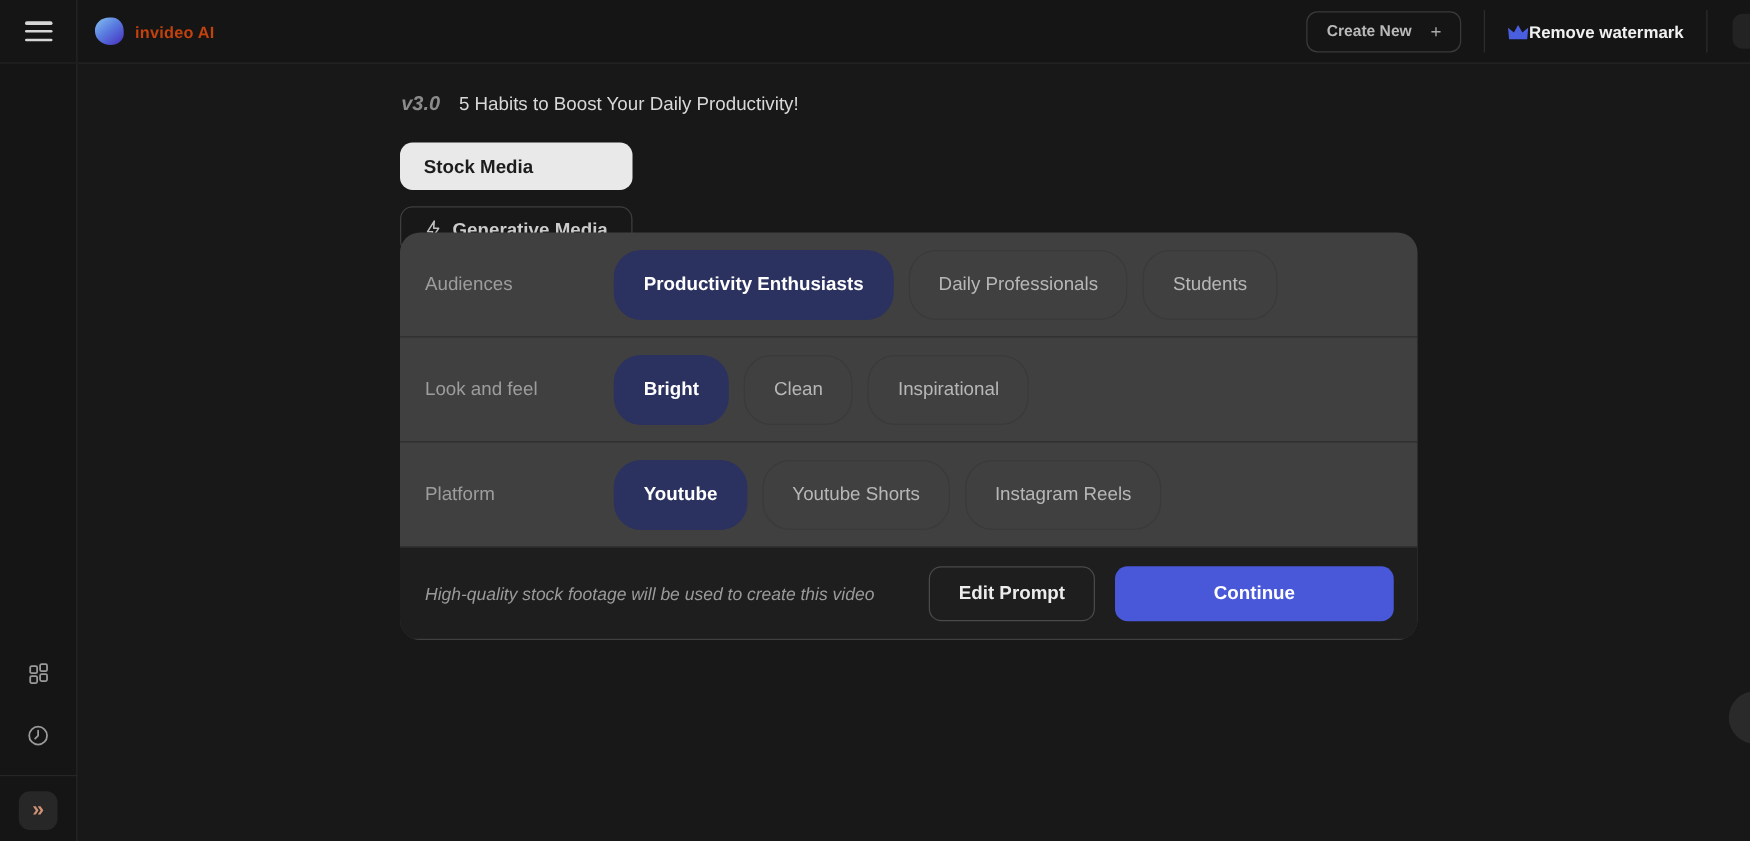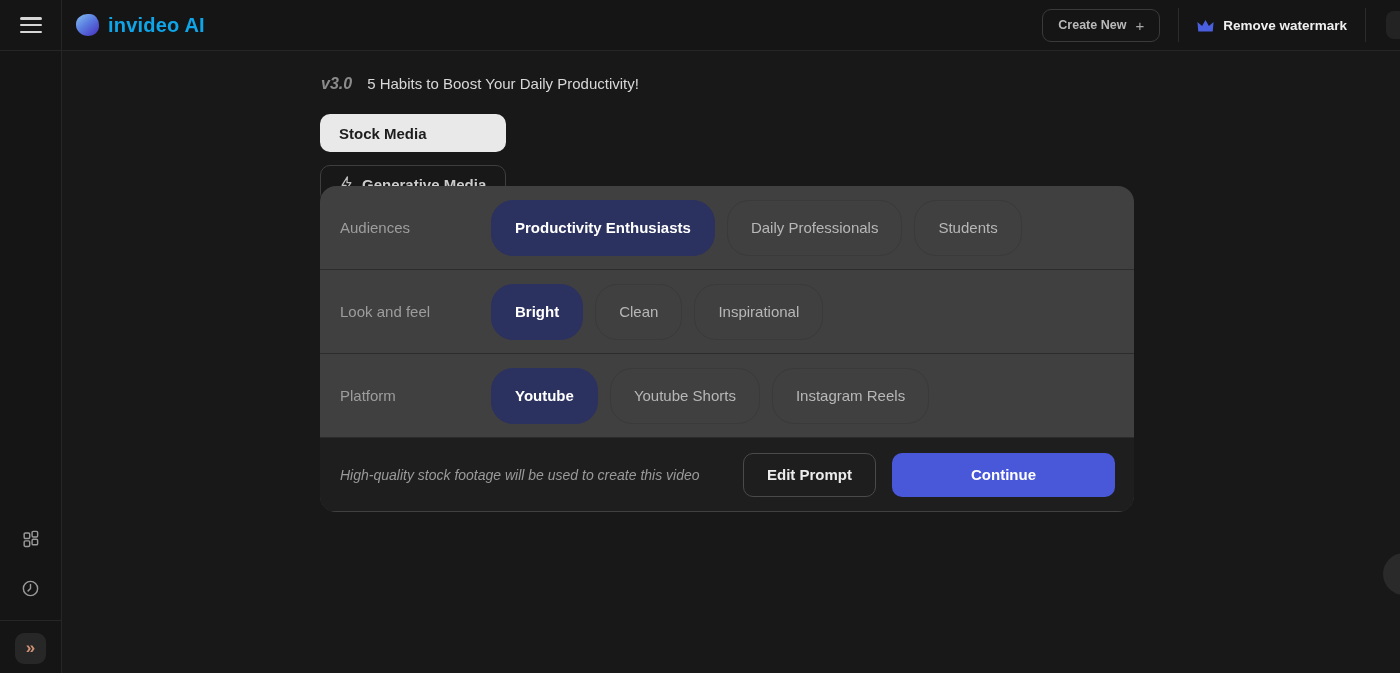--- a/index.html
+++ b/index.html
@@ -25,33 +25,33 @@
   }
   .hamburger { width: 22px; height: 16px; display: flex; flex-direction: column; justify-content: space-between; }
   .hamburger span { display: block; height: 2.5px; background: #d6d6d6; border-radius: 2px; }
 
   .brand { display: flex; align-items: center; gap: 9px; margin-left: 14px; }
   .brand-logo {
     width: 23px; height: 22px;
     background: linear-gradient(140deg, #7fb6ee 8%, #5a7de0 45%, #4b43c8 85%);
     border-radius: 55% 45% 50% 60% / 50% 55% 45% 55%;
   }
-  .brand-name { font-size: 20px; font-weight: bold; color: #0ea5e9; letter-spacing: .2px; }
+  .brand-name { font-size: 13px; font-weight: bold; color: #c2410c; letter-spacing: .2px; }
 
   .topbar-right { margin-left: auto; display: flex; align-items: center; height: 100%; }
   .create-new-btn {
-    display: flex; align-items: center; gap: 9px;
+    display: flex; align-items: center; gap: 15px;
     border: 1px solid #3a3a3a; border-radius: 9px;
     background: transparent; color: #b9b9b9;
     font-family: inherit; font-size: 12.5px; font-weight: bold;
     padding: 8px 15px; cursor: pointer;
   }
   .create-new-btn .plus { font-weight: normal; font-size: 15px; color: #a9a9a9; line-height: 1; }
   .topbar-divider { width: 1px; height: 34px; background: #2c2c2c; margin: 0 18px; }
-  .watermark-link { display: flex; align-items: center; gap: 9px; cursor: pointer; }
+  .watermark-link { display: flex; align-items: center; cursor: pointer; }
   .watermark-link .crown { display: flex; align-items: center; }
   .watermark-label { font-size: 13.5px; font-weight: bold; color: #f0f0f0; }
   .edge-sliver {
     width: 14px; height: 28px; margin-left: 2px;
     background: #232323; border-radius: 8px 0 0 8px;
   }
 
   
   .sidebar {
     position: absolute; top: 51px; left: 0; width: 62px; height: 622px;

